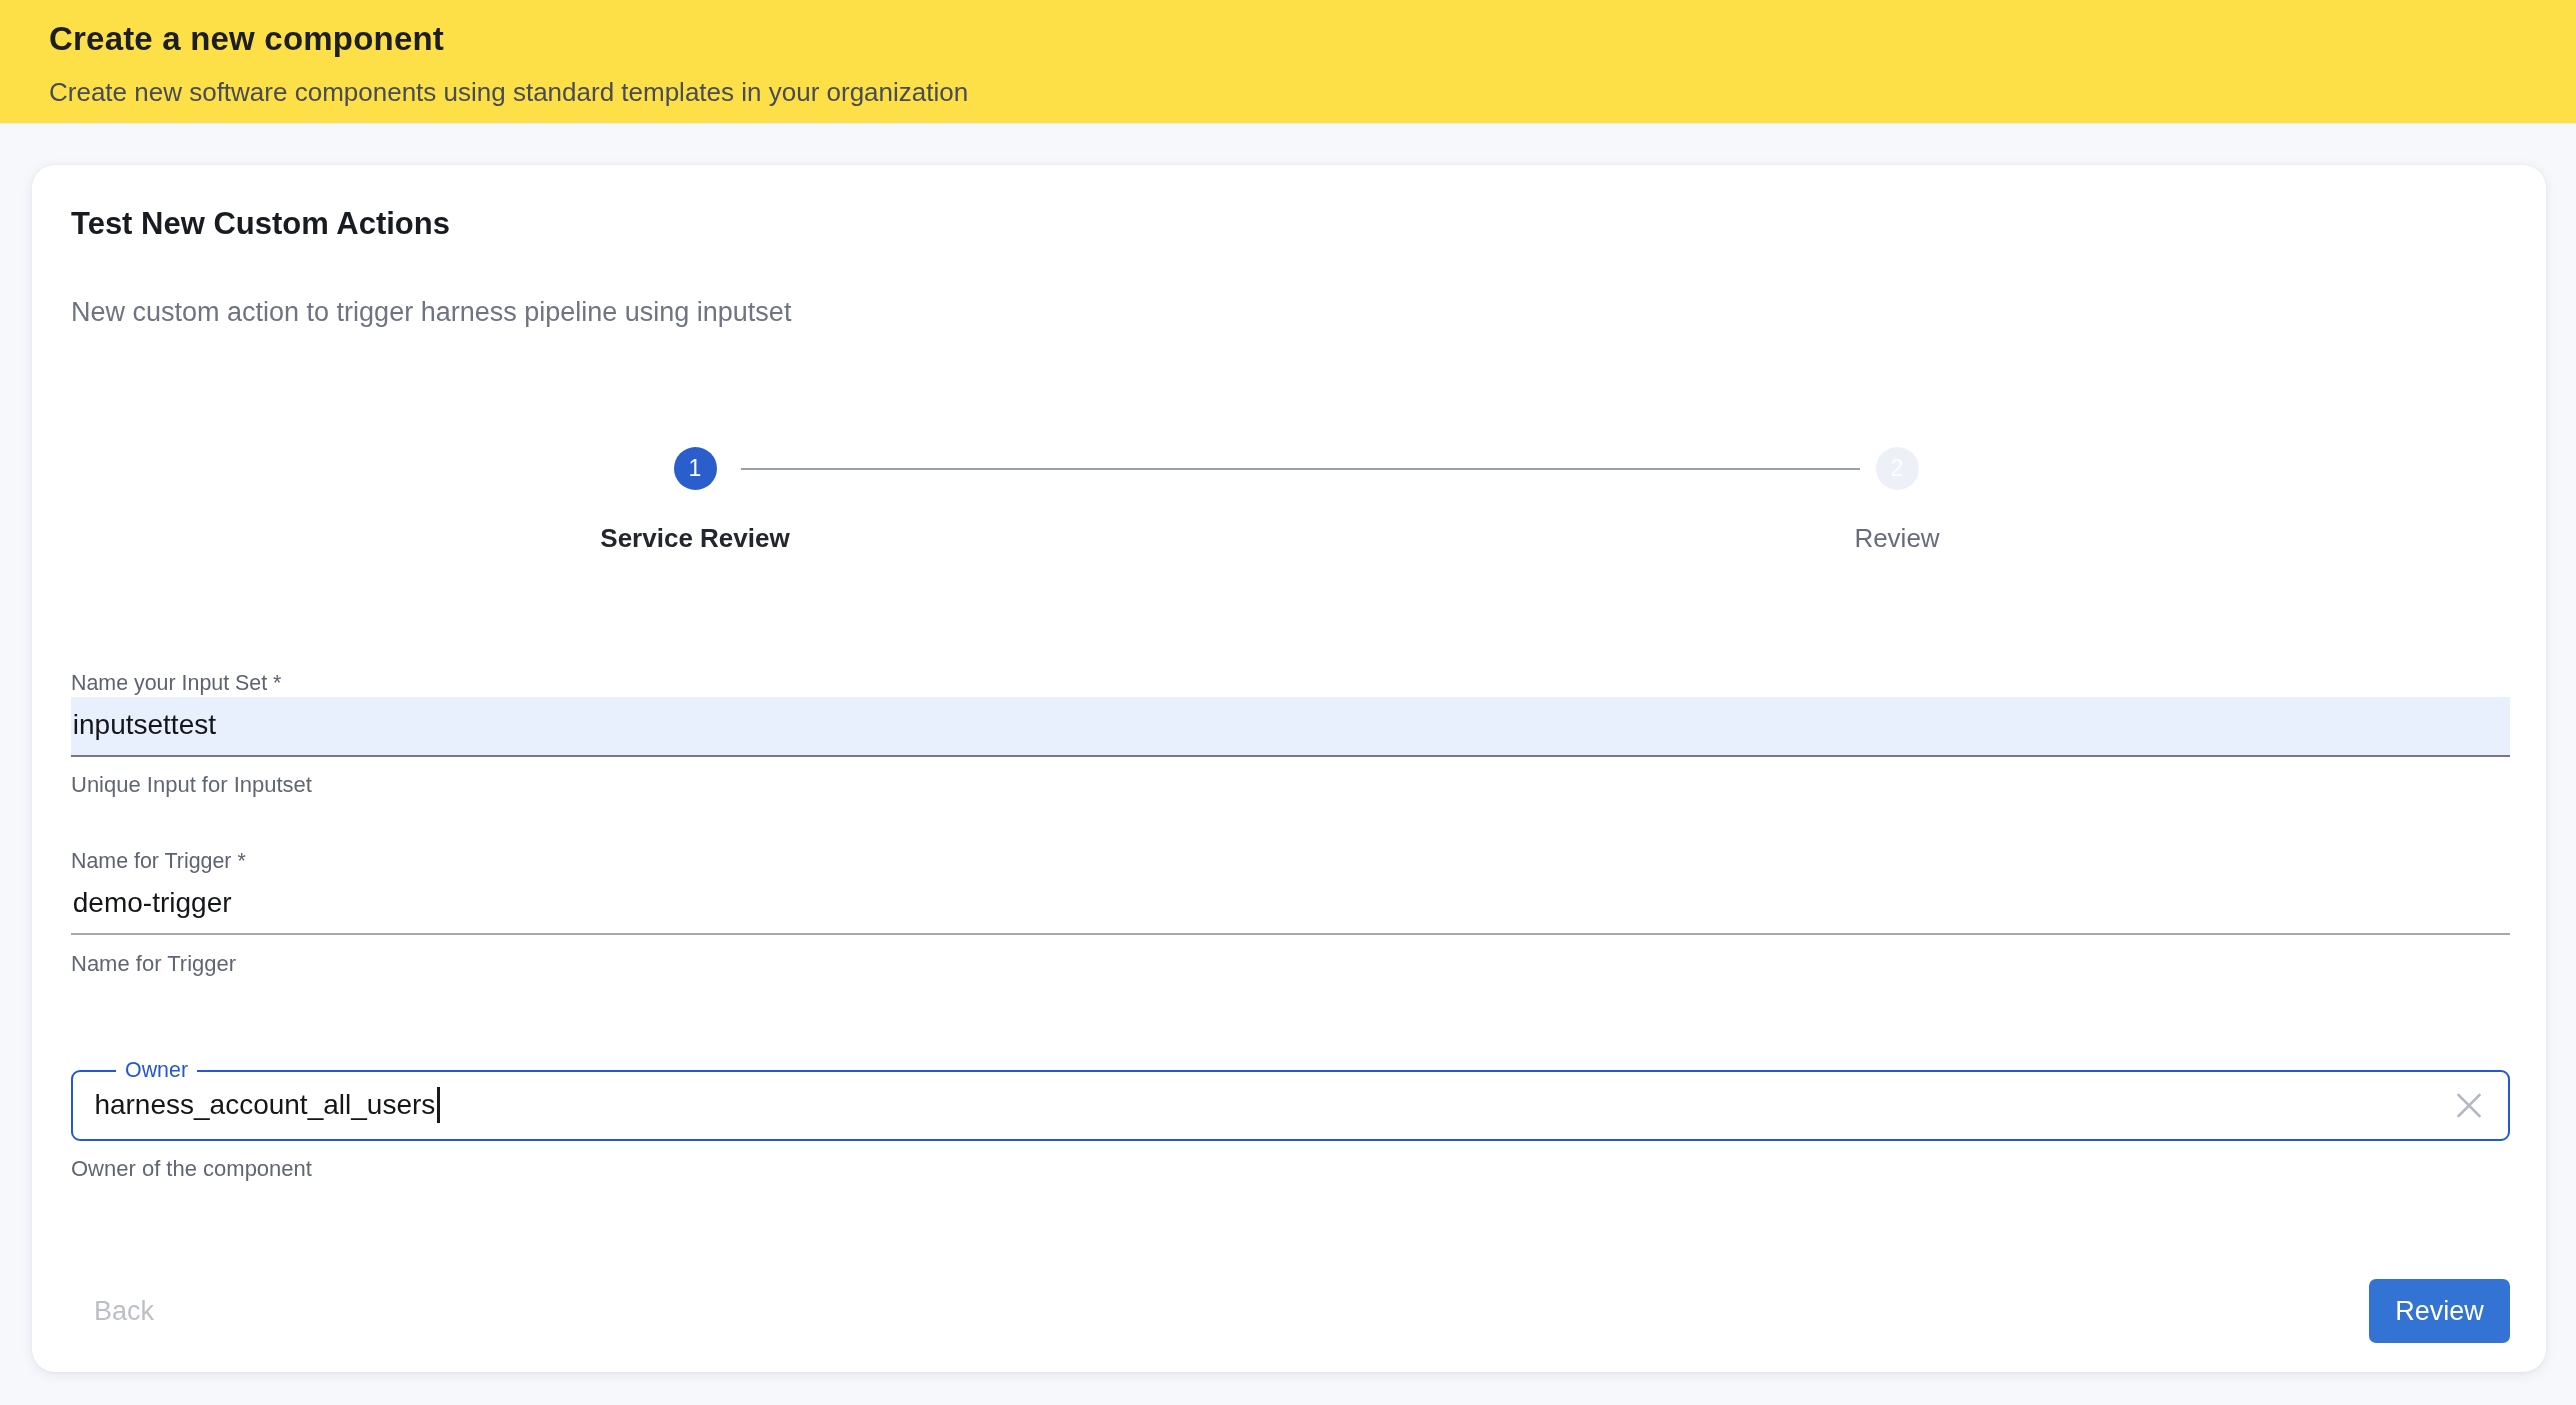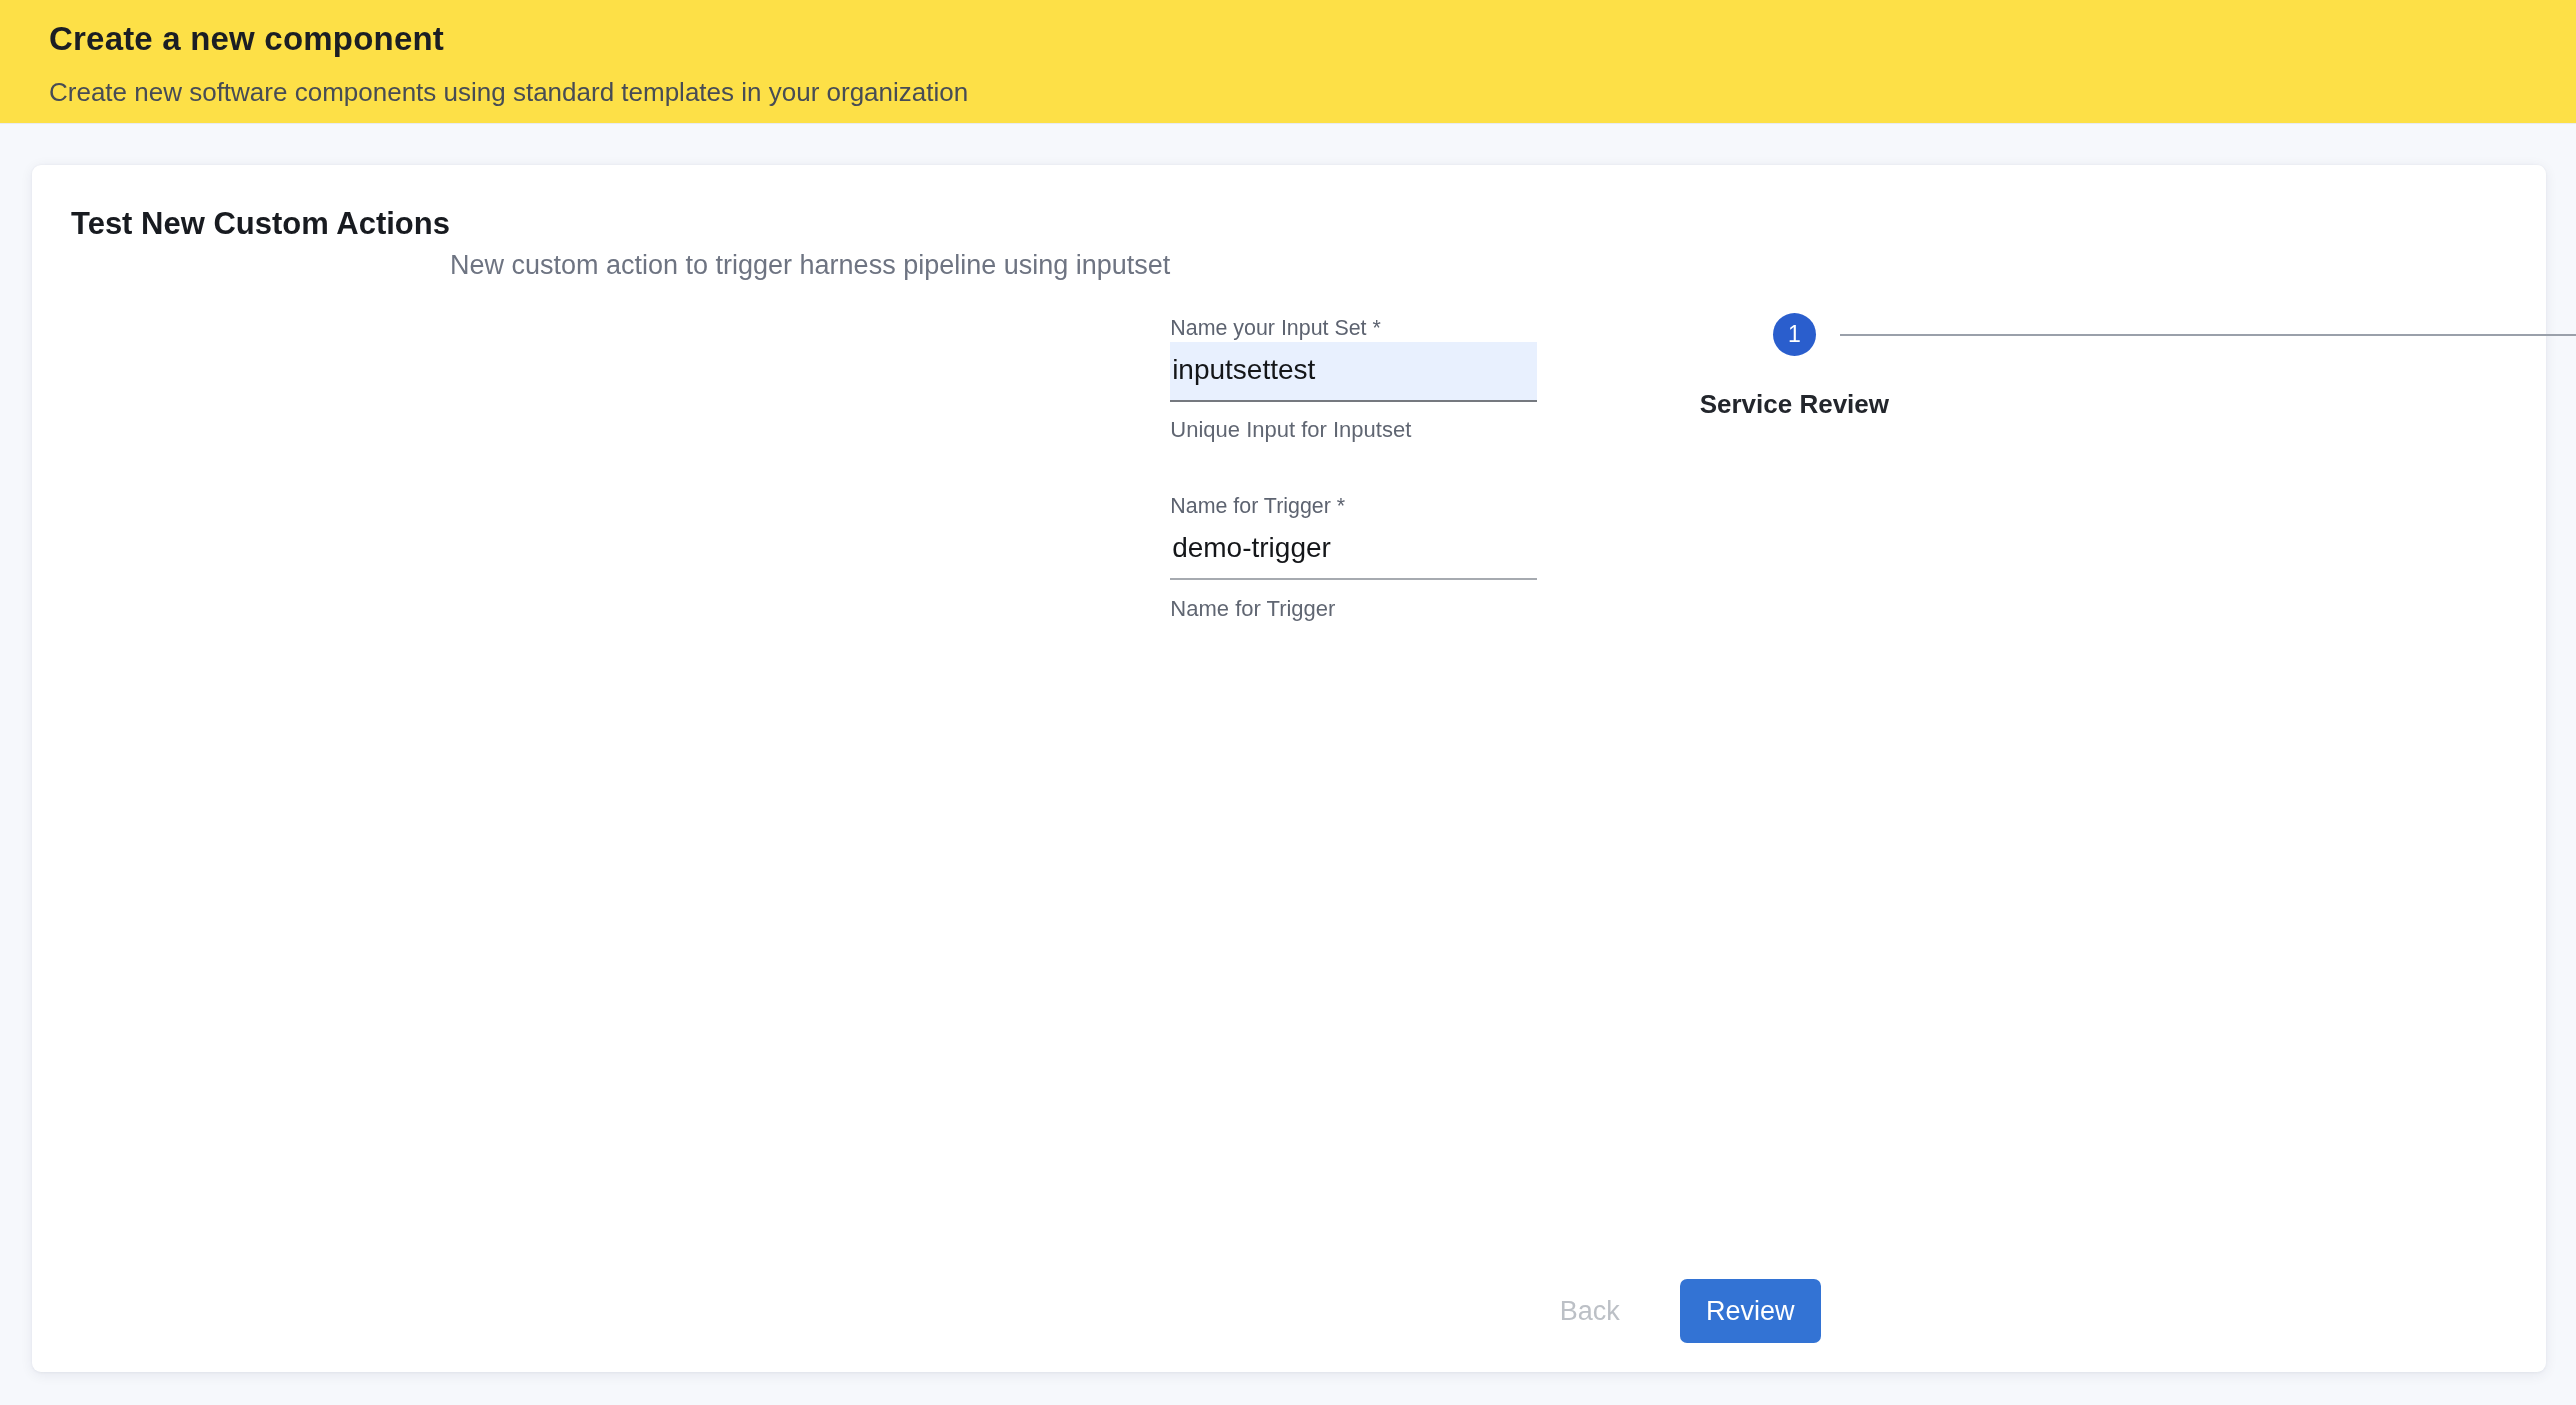--- a/index.html
+++ b/index.html
@@ -26,26 +26,27 @@
   
   .main {
     flex: 1 1 auto;
     background: #f6f8fc;
     padding: 41px 30px 0 32px;
   }
   .card {
     background: #ffffff;
     width: 100%;
     height: 1207px;
-    border-radius: 9px;
+    border-radius: 23px;
     box-shadow: 0 2.7px 12.5px rgba(25, 35, 65, 0.07), 0 0.9px 2.7px rgba(25, 35, 65, 0.05);
     padding: 39px 36px 29px 39px;
     display: flex;
-    flex-direction: row;
+    flex-direction: column;
     position: relative;
+    gap: 8px;
   }
   .card-title { font-size: 31px; line-height: 39px; font-weight: 700; color: #181b20; }
   .card-subtitle { margin-top: 43px; font-size: 27px; line-height: 36px; color: #6e7482; }
 
   
   .stepper { position: relative; height: 104px; margin-top: 109px; }
   .step { position: absolute; top: 0; transform: translateX(-50%); text-align: center; width: 374px; }
   .step-1 { left: 624px; }
   .step-2 { left: 1826px; }
   .step-circle {
@@ -173,20 +174,34 @@
           <input class="text-input" type="text" readonly="" value="inputsettest" style="">
           <div class="helper-text">Unique Input for Inputset</div>
         </div>
 
         <div class="field field-trigger">
           <div class="field-label">Name for Trigger *</div>
           <input class="text-input" type="text" readonly="" value="demo-trigger" style="">
           <div class="helper-text">Name for Trigger</div>
         </div>
 
+        <div class="field field-owner">
+          <div class="owner-box">
+            <span class="owner-floating-label">Owner</span>
+            <span class="owner-value">harness_account_all_users</span>
+              <span class="caret"></span>
+            <button class="clear-btn">
+              <svg width="30" height="30" viewBox="0 0 34 34">
+                <line x1="5" y1="5" x2="29" y2="29" stroke="#b3b7c3" stroke-width="3" stroke-linecap="round"></line>
+                <line x1="29" y1="5" x2="5" y2="29" stroke="#b3b7c3" stroke-width="3" stroke-linecap="round"></line>
+              </svg>
+            </button>
+          </div>
+          <div class="helper-text">Owner of the component</div>
+        </div>
 
       </div>
 
       <div class="actions">
         <button class="btn btn-back" disabled="">Back</button>
         <button class="btn btn-review">Review</button>
       </div>
 
     </div>
   </div>

